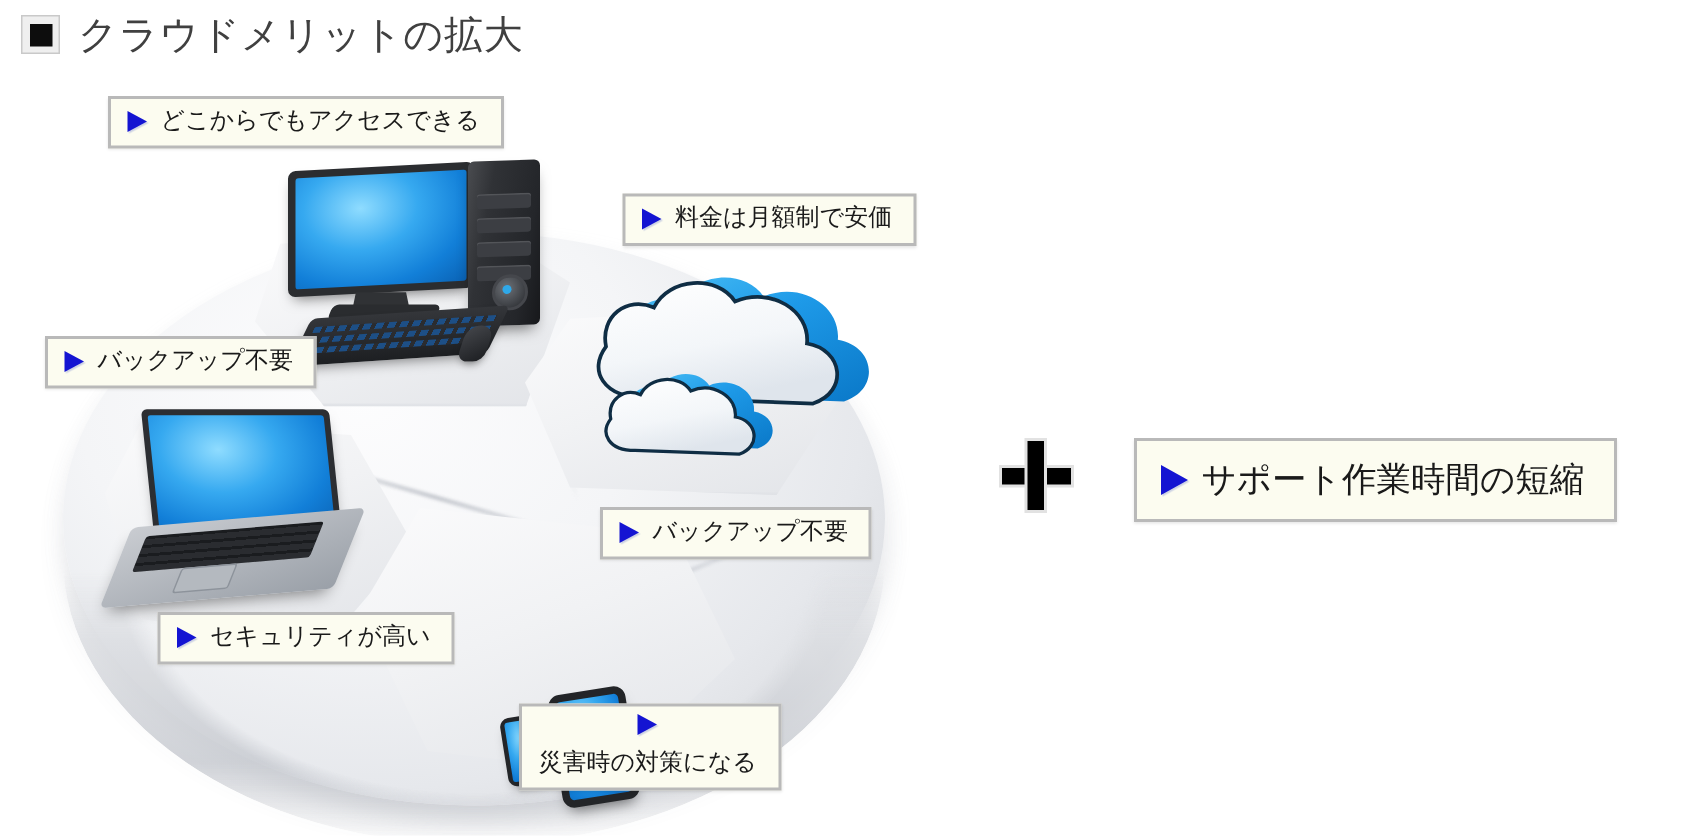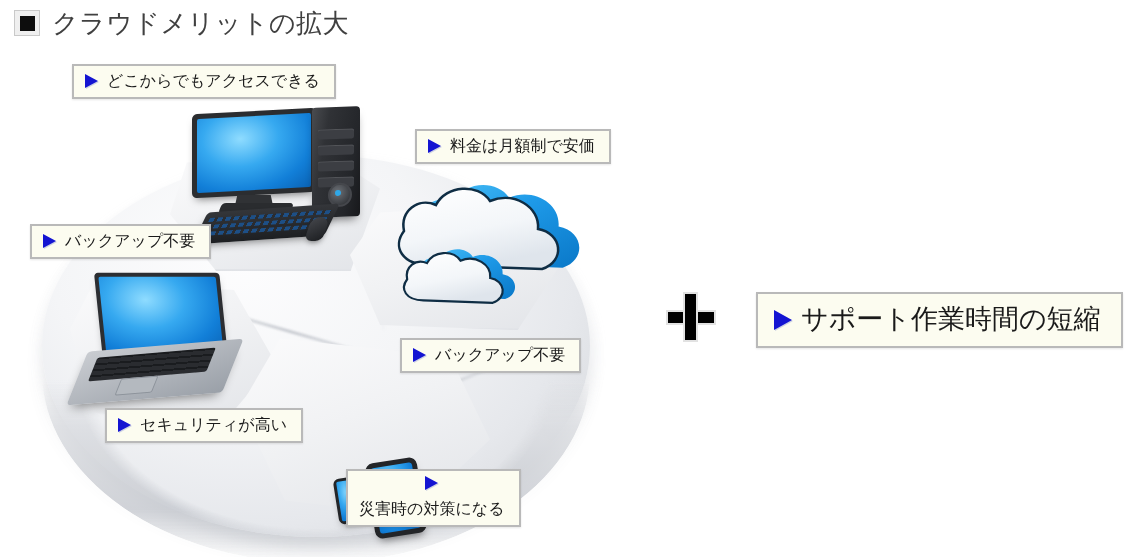--- a/index.html
+++ b/index.html
@@ -119,21 +119,21 @@
     box-shadow:0 1px 2px rgba(0,0,0,.10);
   }
   .callout .tri{
     width:0;height:0;flex:0 0 auto;
     border-top:7px solid transparent;border-bottom:7px solid transparent;
     border-left:13px solid #1414d2;
     filter:drop-shadow(1px 1px 0 rgba(200,205,225,.9));
   }
   .callout .txt{font-size:16px;line-height:20px;color:#1a1a1a;}
   .callout.big{padding:11px 20px 12px 16px;border-width:2px;}
-  .callout.big .txt{font-size:27px;line-height:29px;}
+  .callout.big .txt{font-size:23px;line-height:29px;}
   .callout.big .tri{border-top-width:10px;border-bottom-width:10px;border-left-width:18px;}
 
   #c-access {left:72px; top:64px;}
   #c-price  {left:415px;top:129px;}
   #c-hurdle {left:30px; top:224px;}
   #c-backup {left:400px;top:338px;}
   #c-security{left:105px;top:408px;}
   #c-disaster{left:346px;top:469px;flex-direction:column;}
   #c-support{left:756px;top:292px;}
 

